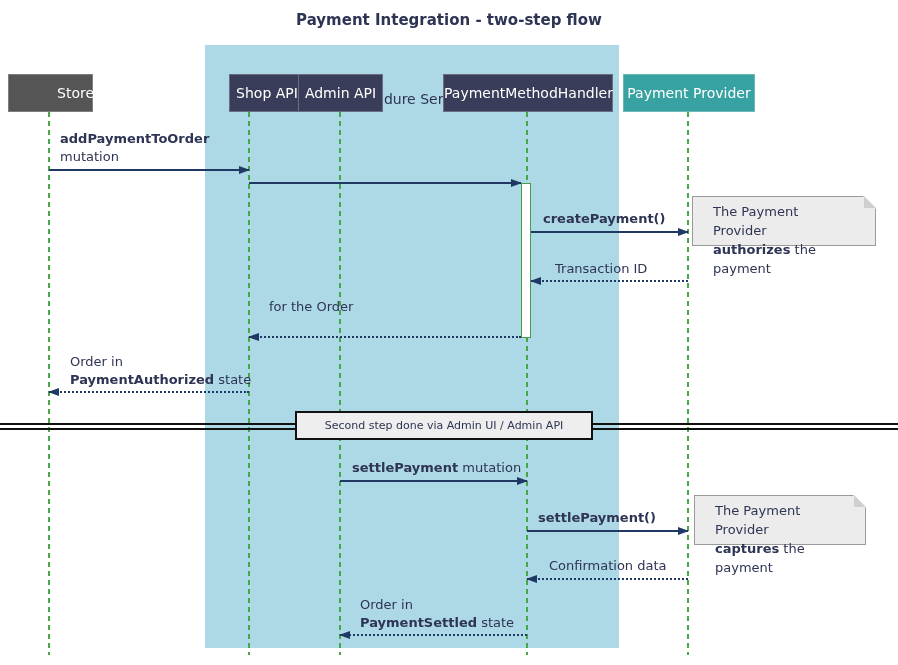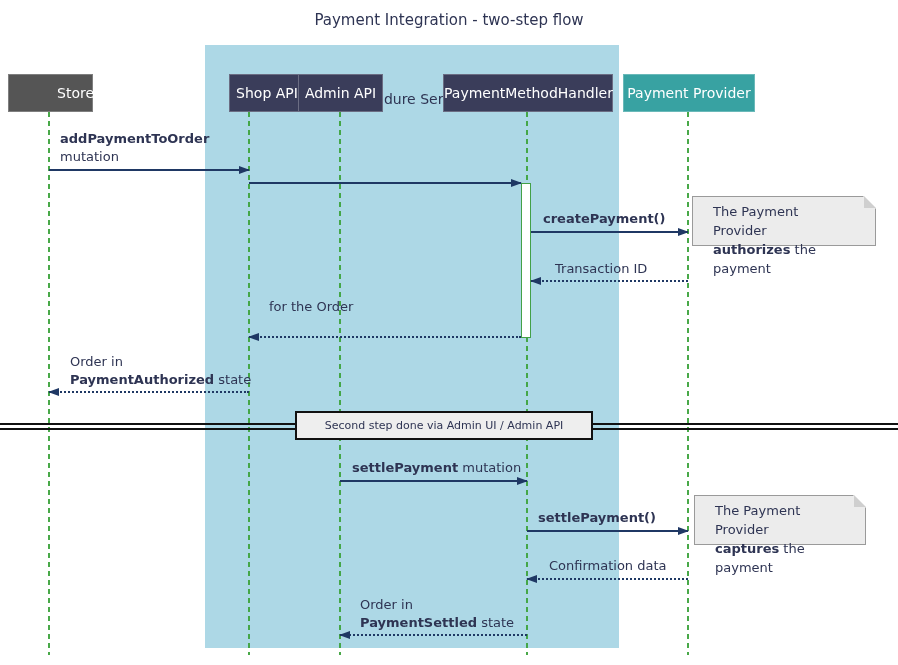--- a/index.html
+++ b/index.html
@@ -5,21 +5,21 @@
   :root {
     --frame-bg:#add8e6; --participant-bg:#3a3d5a; --external-bg:#555555;
     --provider-bg:#38a2a2; --arrow:#1f3864; --text:#2e3453;
     --lifeline:#3fa43f; --note-bg:#ececec;
   }
   * { box-sizing:border-box; margin:0; padding:0; }
   body { background:#ffffff; font-family:"DejaVu Sans","Liberation Sans",sans-serif; }
   .canvas { position:relative; width:898px; height:665px; background:#fff; overflow:hidden; }
 
   .title { position:absolute; left:0; top:11px; width:898px; text-align:center;
-           font-size:15px; font-weight:normal; color:var(--text); }
+           font-size:15px; font-weight:bold; color:var(--text); }
 
   .frame { position:absolute; left:205px; top:45px; width:414px; height:603px;
            background:var(--frame-bg); }
   .frame-label { position:absolute; left:205px; top:51px; width:414px; text-align:center;
                  font-size:14px; color:var(--text);margin-top:40px; }
 
   .lifeline { position:absolute; width:2px; top:112px; height:543px;
               background:repeating-linear-gradient(to bottom, var(--lifeline) 0 5px, transparent 5px 9px);
               opacity:.95; }
 

